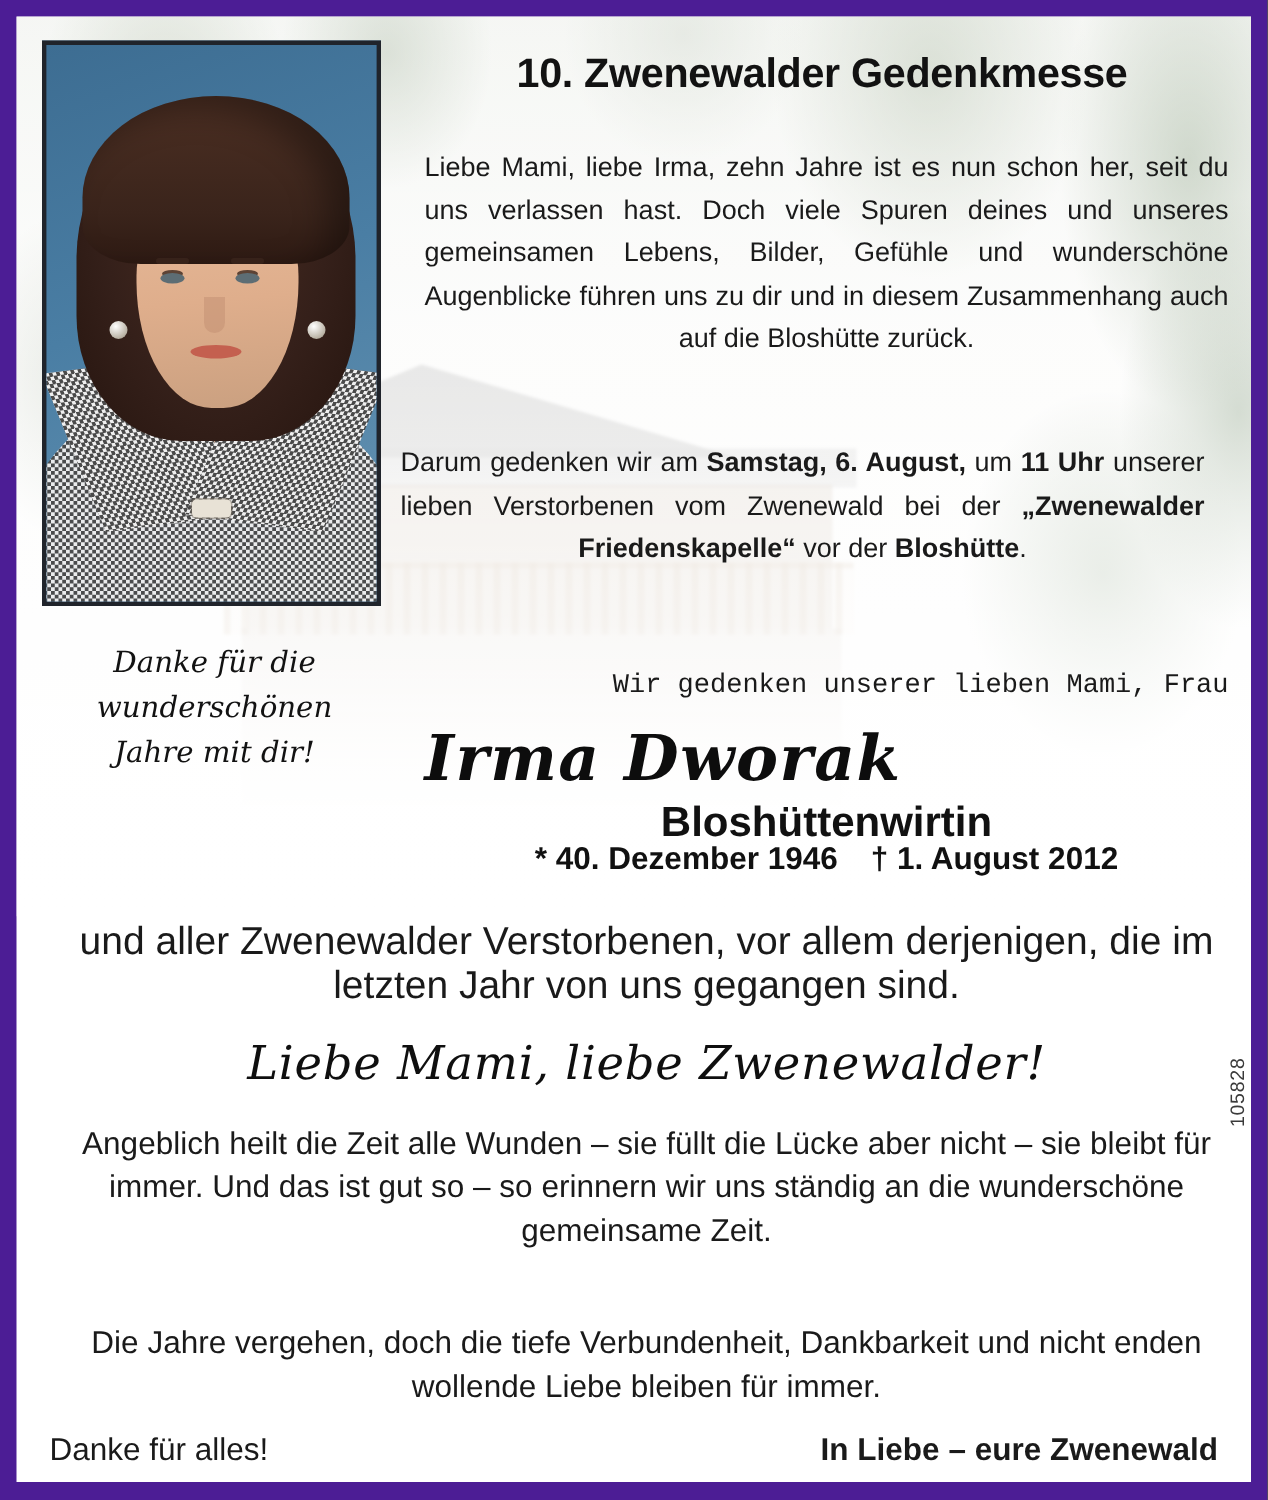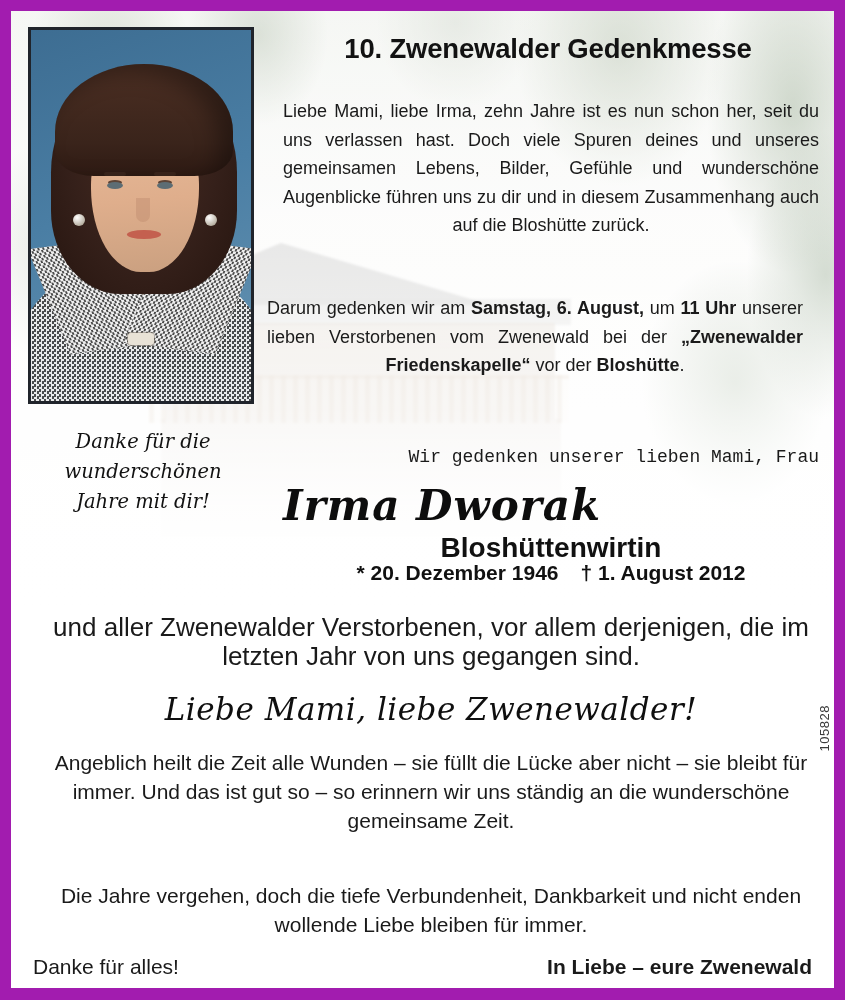--- a/index.html
+++ b/index.html
@@ -13,21 +13,21 @@
     overflow: hidden;
     font-family: "Liberation Sans", sans-serif;
   }
 
   
   #notice {
     position: relative;
     width: 845px;
     height: 1000px;
     box-sizing: border-box;
-    background: #a21caf;
+    background: #4c1d95;
     padding: 11px 11px 12px 11px;
   }
 
   
   .card {
     position: relative;
     width: 100%;
     height: 100%;
     background: #ffffff;
     overflow: hidden;
@@ -413,21 +413,21 @@
       <div class="para p2"><span>Darum gedenken wir am </span><b>Samstag, 6. August,</b><span> um </span><b>11 Uhr</b><span> unserer lieben Verstorbenen vom Zwenewald bei der </span><b>„Zwenewalder Friedenskapelle“</b><span> vor der </span><b>Bloshütte</b><span>.</span></div>
 
       <div class="danke-script">Danke für die wunderschönen Jahre mit dir!</div>
 
       <div class="para p3">Wir gedenken unserer lieben Mami, Frau</div>
 
       <div class="name">Irma Dworak</div>
 
       <div class="role">Bloshüttenwirtin</div>
 
-      <div class="dates"><span>* 20. Dezember 1946</span><span class="gap"></span><span>† 1. August 2012</span></div>
+      <div class="dates"><span>* 40. Dezember 1946</span><span class="gap"></span><span>† 1. August 2012</span></div>
 
       <div class="p4">und aller Zwenewalder Verstorbenen, vor allem derjenigen, die im letzten Jahr von uns gegangen sind.</div>
 
       <div class="liebe-script">Liebe Mami, liebe Zwenewalder!</div>
 
       <div class="poem1">Angeblich heilt die Zeit alle Wunden – sie füllt die Lücke aber nicht – sie bleibt für immer. Und das ist gut so – so erinnern wir uns ständig an die wunderschöne gemeinsame Zeit.</div>
 
       <div class="poem2">Die Jahre vergehen, doch die tiefe Verbundenheit, Dankbarkeit und nicht enden wollende Liebe bleiben für immer.</div>
 
       <div class="footer">

